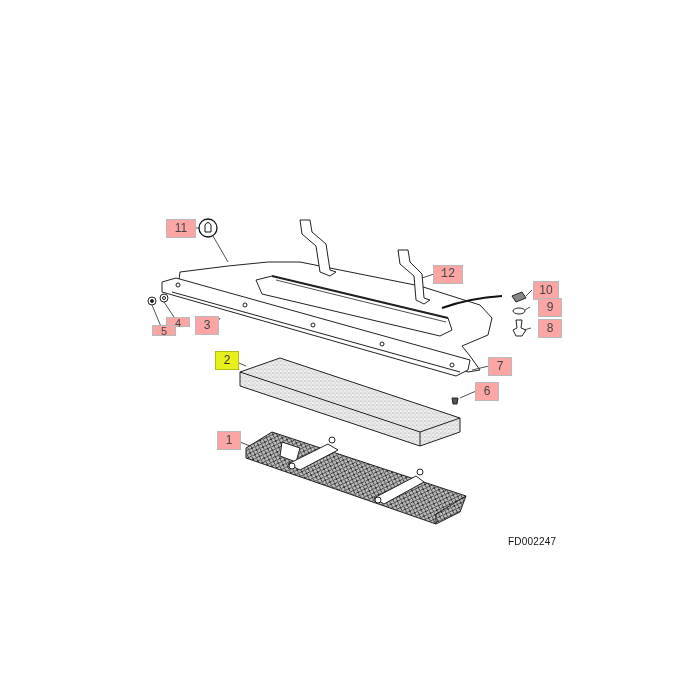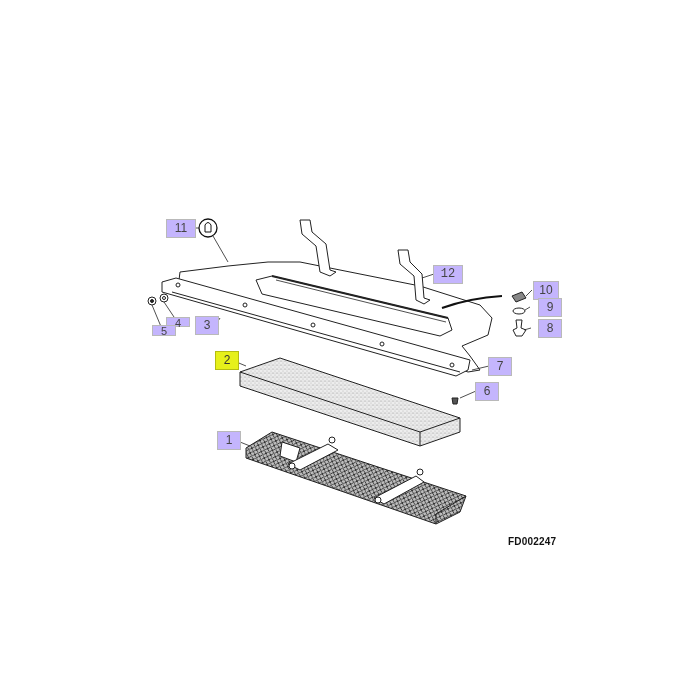--- a/index.html
+++ b/index.html
@@ -1,26 +1,26 @@
 <!DOCTYPE html>
 <html><head>
   <meta charset="utf-8">
   <style>
     html, body { margin: 0; padding: 0; background: #ffffff; }
     body { width: 700px; height: 700px; position: relative; overflow: hidden; font-family: "Liberation Sans", sans-serif; }
     #diagram { position: absolute; left: 0; top: 0; width: 700px; height: 700px; }
     .callout {
       position: absolute; height: 17px; min-width: 14px;
-      background: #c4b5fd; border: 1px solid #b9b9b9;
+      background: #fca5a5; border: 1px solid #b9b9b9;
       color: #444; font-size: 12px; line-height: 17px; text-align: center;
       padding: 0 4px; box-sizing: content-box; cursor: pointer;
     }
     .callout.selected { background: #e6f01a; border-color: #b5bd10; color: #333; }
     .ref-code {
-      position: absolute; font-weight: bold; font-size: 10px; color: #111;
+      position: absolute; font-weight: normal; font-size: 10px; color: #111;
       letter-spacing: 0.2px;
       padding-left: 8px;
     }
   </style>
 </head>
 <body>
 
 <svg id="diagram" viewBox="0 0 700 700" width="700" height="700">
   <defs>
     <pattern id="foam" width="4" height="4" patternUnits="userSpaceOnUse">

